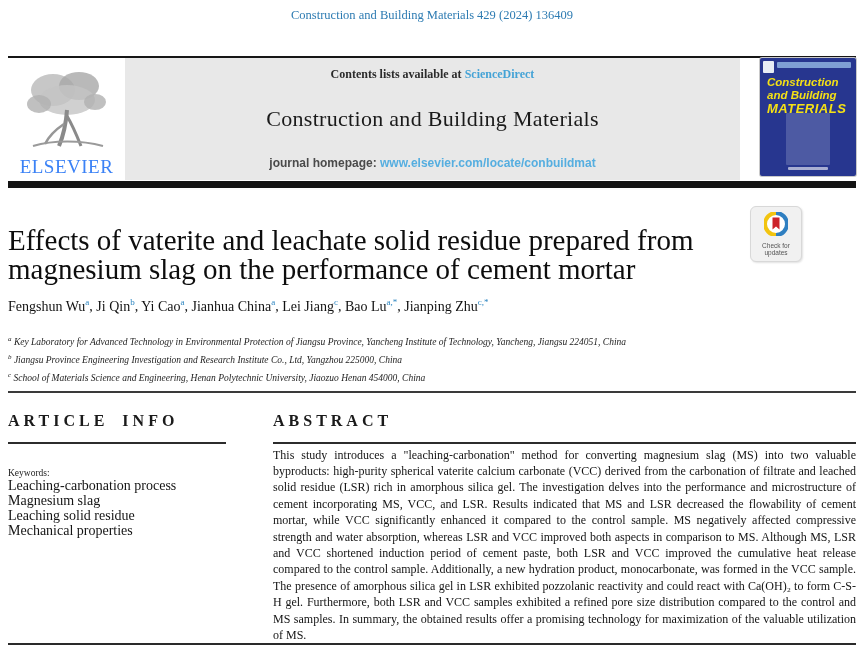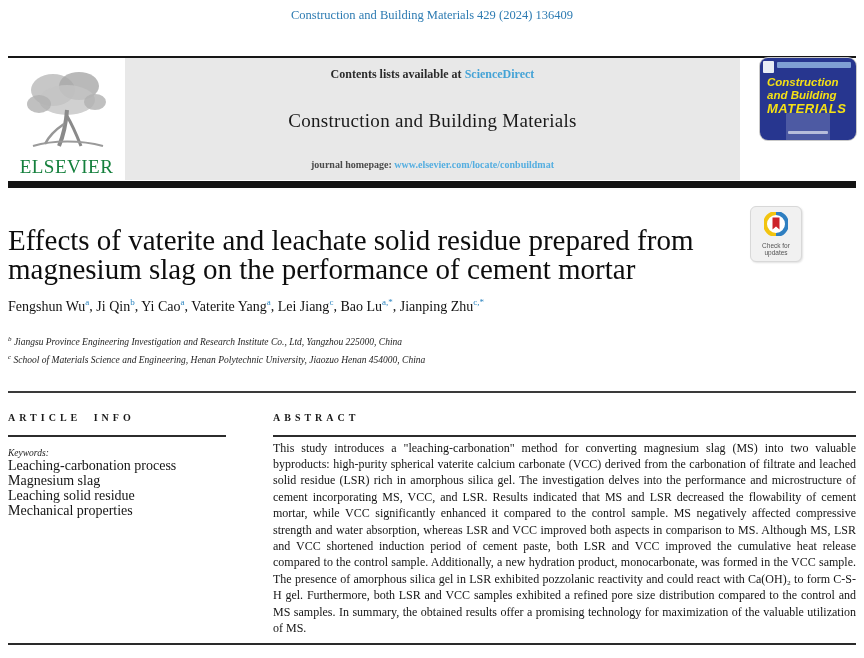--- a/index.html
+++ b/index.html
@@ -10,33 +10,33 @@
   }
   
   .citation {
     position:absolute; top:8px; left:0; width:100%;
     text-align:center; font-size:12.5px; color:#2d7bb2;
   }
   
   .header-top-rule { position:absolute; top:56px; left:8px; width:848px; height:2px; background:#161616; }
   .header { position:absolute; top:58px; left:8px; width:848px; height:122px; display:flex; }
   .logo-block { width:117px; display:flex; flex-direction:column; align-items:center; justify-content:flex-end; padding-bottom:2px; }
-  .elsevier-word { font-size:19px; letter-spacing:0.5px; color:#15803d; font-family:"Liberation Serif", serif; }
+  .elsevier-word { font-size:19px; letter-spacing:0.5px; color:#3b82f6; font-family:"Liberation Serif", serif; }
   .banner {
     flex:0 0 615px; background:#e8e8e8; display:flex; flex-direction:column;
     align-items:center; justify-content:space-between; padding:9px 10px 10px 10px;
   }
   .contents-line { font-size:12px; font-weight:bold; color:#2b2b2b; }
   .link-blue { color:#45a3d6;text-align:center; }
-  .journal-title { font-size:19px; color:#1a1a1a; letter-spacing:0.3px; }
-  .homepage-line { font-family:Liberation Serif, serif; font-size:10px; font-weight:bold; color:#4a4a4a; }
+  .journal-title { font-size:22px; color:#1a1a1a; letter-spacing:0.3px; }
+  .homepage-line { font-family:Liberation Sans, sans-serif; font-size:12px; font-weight:bold; color:#4a4a4a; }
   .homepage-line .link-blue { color:#55aee0; }
   .cover-wrap { flex:1; display:flex; justify-content:flex-end; align-items:flex-start; }
   .cover {
-    width:96px; height:82px; background:#27368f; border-radius:8px; position:relative;
+    width:96px; height:118px; background:#27368f; border-radius:2px; position:relative;
     overflow:hidden; box-shadow:0 0 0 1px #c9c9c9;
   }
   .cover-topbar { position:absolute; top:4px; left:17px; width:74px; height:6px; background:#8fb3e0; opacity:.85; border-radius:1px; }
   .cover-logo { position:absolute; top:3px; left:3px; width:11px; height:12px; background:#e8edf5; border-radius:1px; }
   .cover-title { position:absolute; top:18px; left:7px; font-family:"Liberation Sans", sans-serif; font-weight:bold; font-style:italic; color:#f5e115; line-height:13px; font-size:11.5px; }
   .cover-materials { font-size:13px; letter-spacing:0.5px; margin-top:0; }
   .cover-panel { position:absolute; top:55px; left:26px; width:44px; height:52px; background:rgba(255,255,255,0.18); border-radius:1px; }
   .cover-bottext { position:absolute; bottom:6px; left:28px; width:40px; height:3px; background:rgba(255,255,255,0.6); border-radius:1px; }
   .header-bottom-bar { position:absolute; top:181px; left:8px; width:848px; height:7px; background:#141414; }
   
@@ -55,25 +55,25 @@
   .affiliations { position:absolute; top:332px; left:8px; width:820px; font-size:9.5px; line-height:15px; color:#1c1c1c; }
   .affiliation { font-style:italic; }
   .affil-sup { font-size:7px; font-style:italic; }
   
   .section-divider { position:absolute; top:391px; left:8px; width:848px; height:2px; background:#3a3a3a; }
   
   .columns { position:absolute; top:412px; left:8px; width:848px; display:flex; }
   .col-left { width:232px; }
   .col-gap { width:33px; }
   .col-right { width:583px; }
-  .col-heading { font-size:10px; font-weight:bold; letter-spacing:4px; word-spacing:6px; color:#1a1a1a; }
+  .col-heading { font-size:16px; font-weight:bold; letter-spacing:4px; word-spacing:6px; color:#1a1a1a; }
   .heading-rule { height:1.6px; background:#2c2c2c; margin-top:12px; }
   .rule-left { width:218px; }
   .rule-right { width:583px; }
-  .keywords-label { font-style:italic; font-size:9.5px; margin-top:11px; color:#1a1a1a; }
+  .keywords-label { font-size:9.5px; margin-top:24px; color:#1a1a1a; }
   .keyword { font-size:14px; line-height:15.2px; color:#141414; }
   .keyword:first-of-type { margin-top:2px; }
   .abstract-text { margin-top:3px; font-size:12px; line-height:16.4px; text-align:justify; color:#141414; }
   
   .bottom-rule { position:absolute; top:643px; left:8px; width:848px; height:2px; background:#2a2a2a; }
 </style>
 </head>
 <body>
 
 <div class="page">
@@ -143,27 +143,28 @@
     <div class="check-badge-text">
       <div>Check for</div>
       <div>updates</div>
     </div>
   </div>
 
   <div class="authors">
     <span><span>Fengshun Wu</span><sup class="author-sup">a</sup><span>, </span></span>
     <span><span>Ji Qin</span><sup class="author-sup">b</sup><span>, </span></span>
     <span><span>Yi Cao</span><sup class="author-sup">a</sup><span>, </span></span>
-    <span><span>Vaterite Yang</span><sup class="author-sup">a</sup><span>, </span></span>
+    <span><span>Jianhua China</span><sup class="author-sup">a</sup><span>, </span></span>
     <span><span>Lei Jiang</span><sup class="author-sup">c</sup><span>, </span></span>
     <span><span>Bao Lu</span><sup class="author-sup">a,*</sup><span>, </span></span>
     <span><span>Jianping Zhu</span><sup class="author-sup">c,*</sup><span></span></span>
   </div>
 
   <div class="affiliations">
+    <div class="affiliation"><sup class="affil-sup">a</sup><span> Key Laboratory for Advanced Technology in Environmental Protection of Jiangsu Province, Yancheng Institute of Technology, Yancheng, Jiangsu 224051, China</span></div>
     <div class="affiliation"><sup class="affil-sup">b</sup><span> Jiangsu Province Engineering Investigation and Research Institute Co., Ltd, Yangzhou 225000, China</span></div>
     <div class="affiliation"><sup class="affil-sup">c</sup><span> School of Materials Science and Engineering, Henan Polytechnic University, Jiaozuo Henan 454000, China</span></div>
   </div>
 
   <div class="section-divider"></div>
 
   <div class="columns">
     <div class="col-left">
       <div class="col-heading">ARTICLE INFO</div>
       <div class="heading-rule rule-left"></div>

